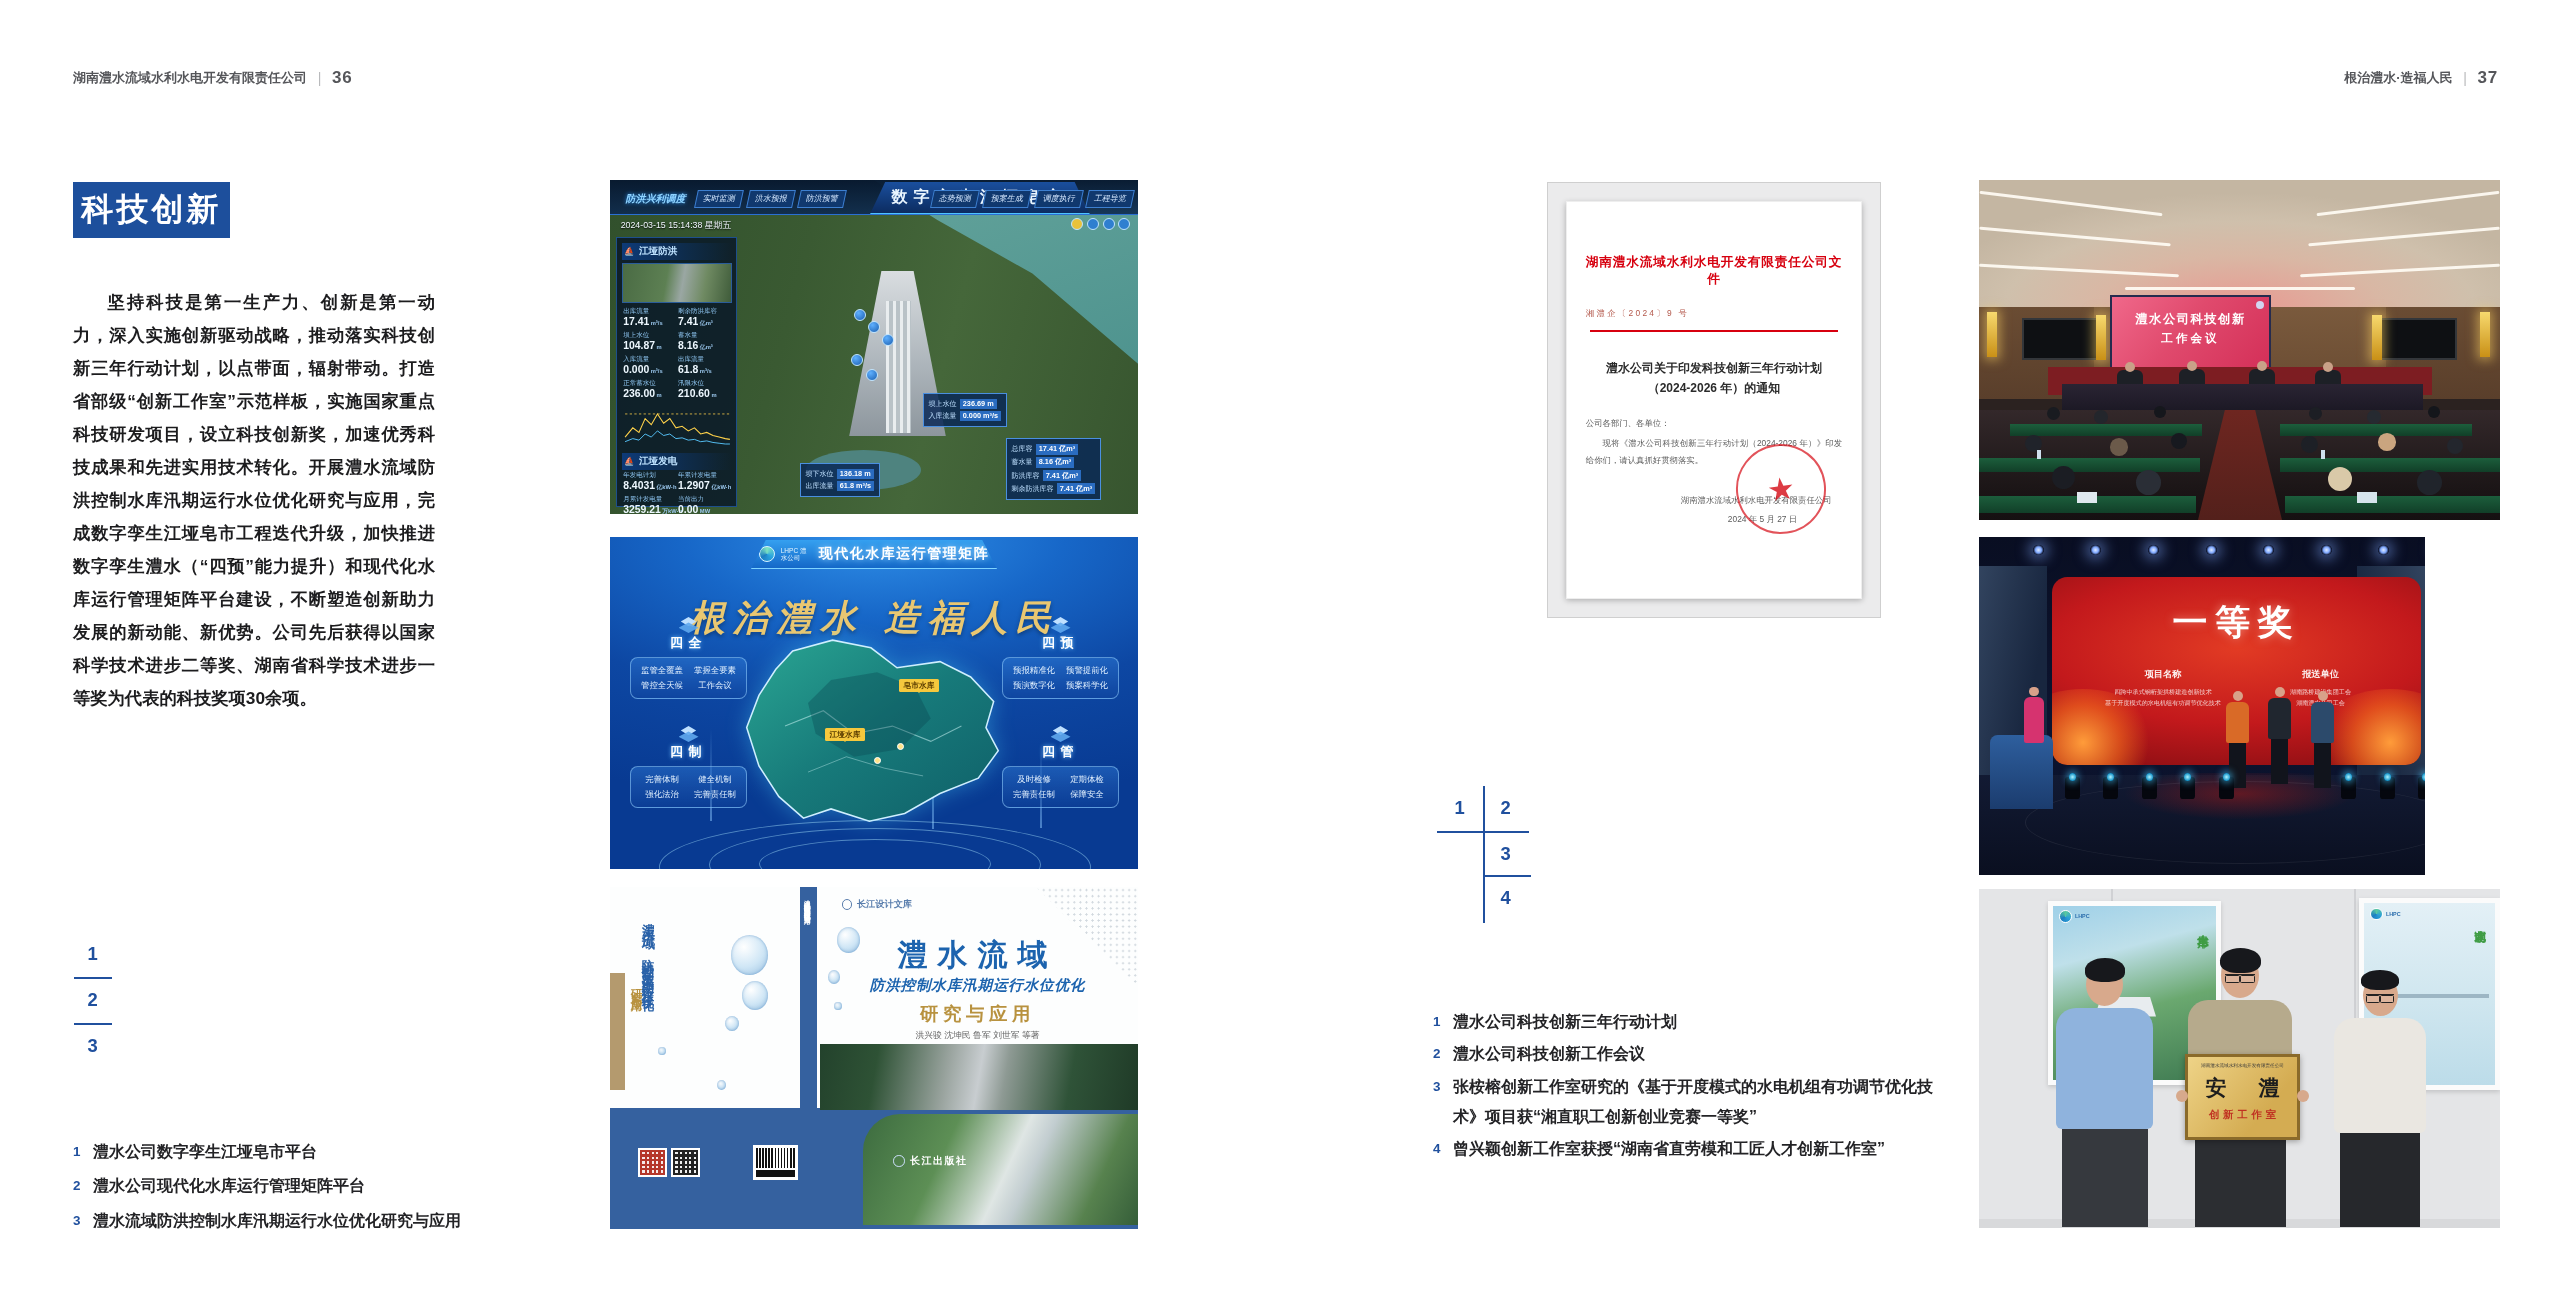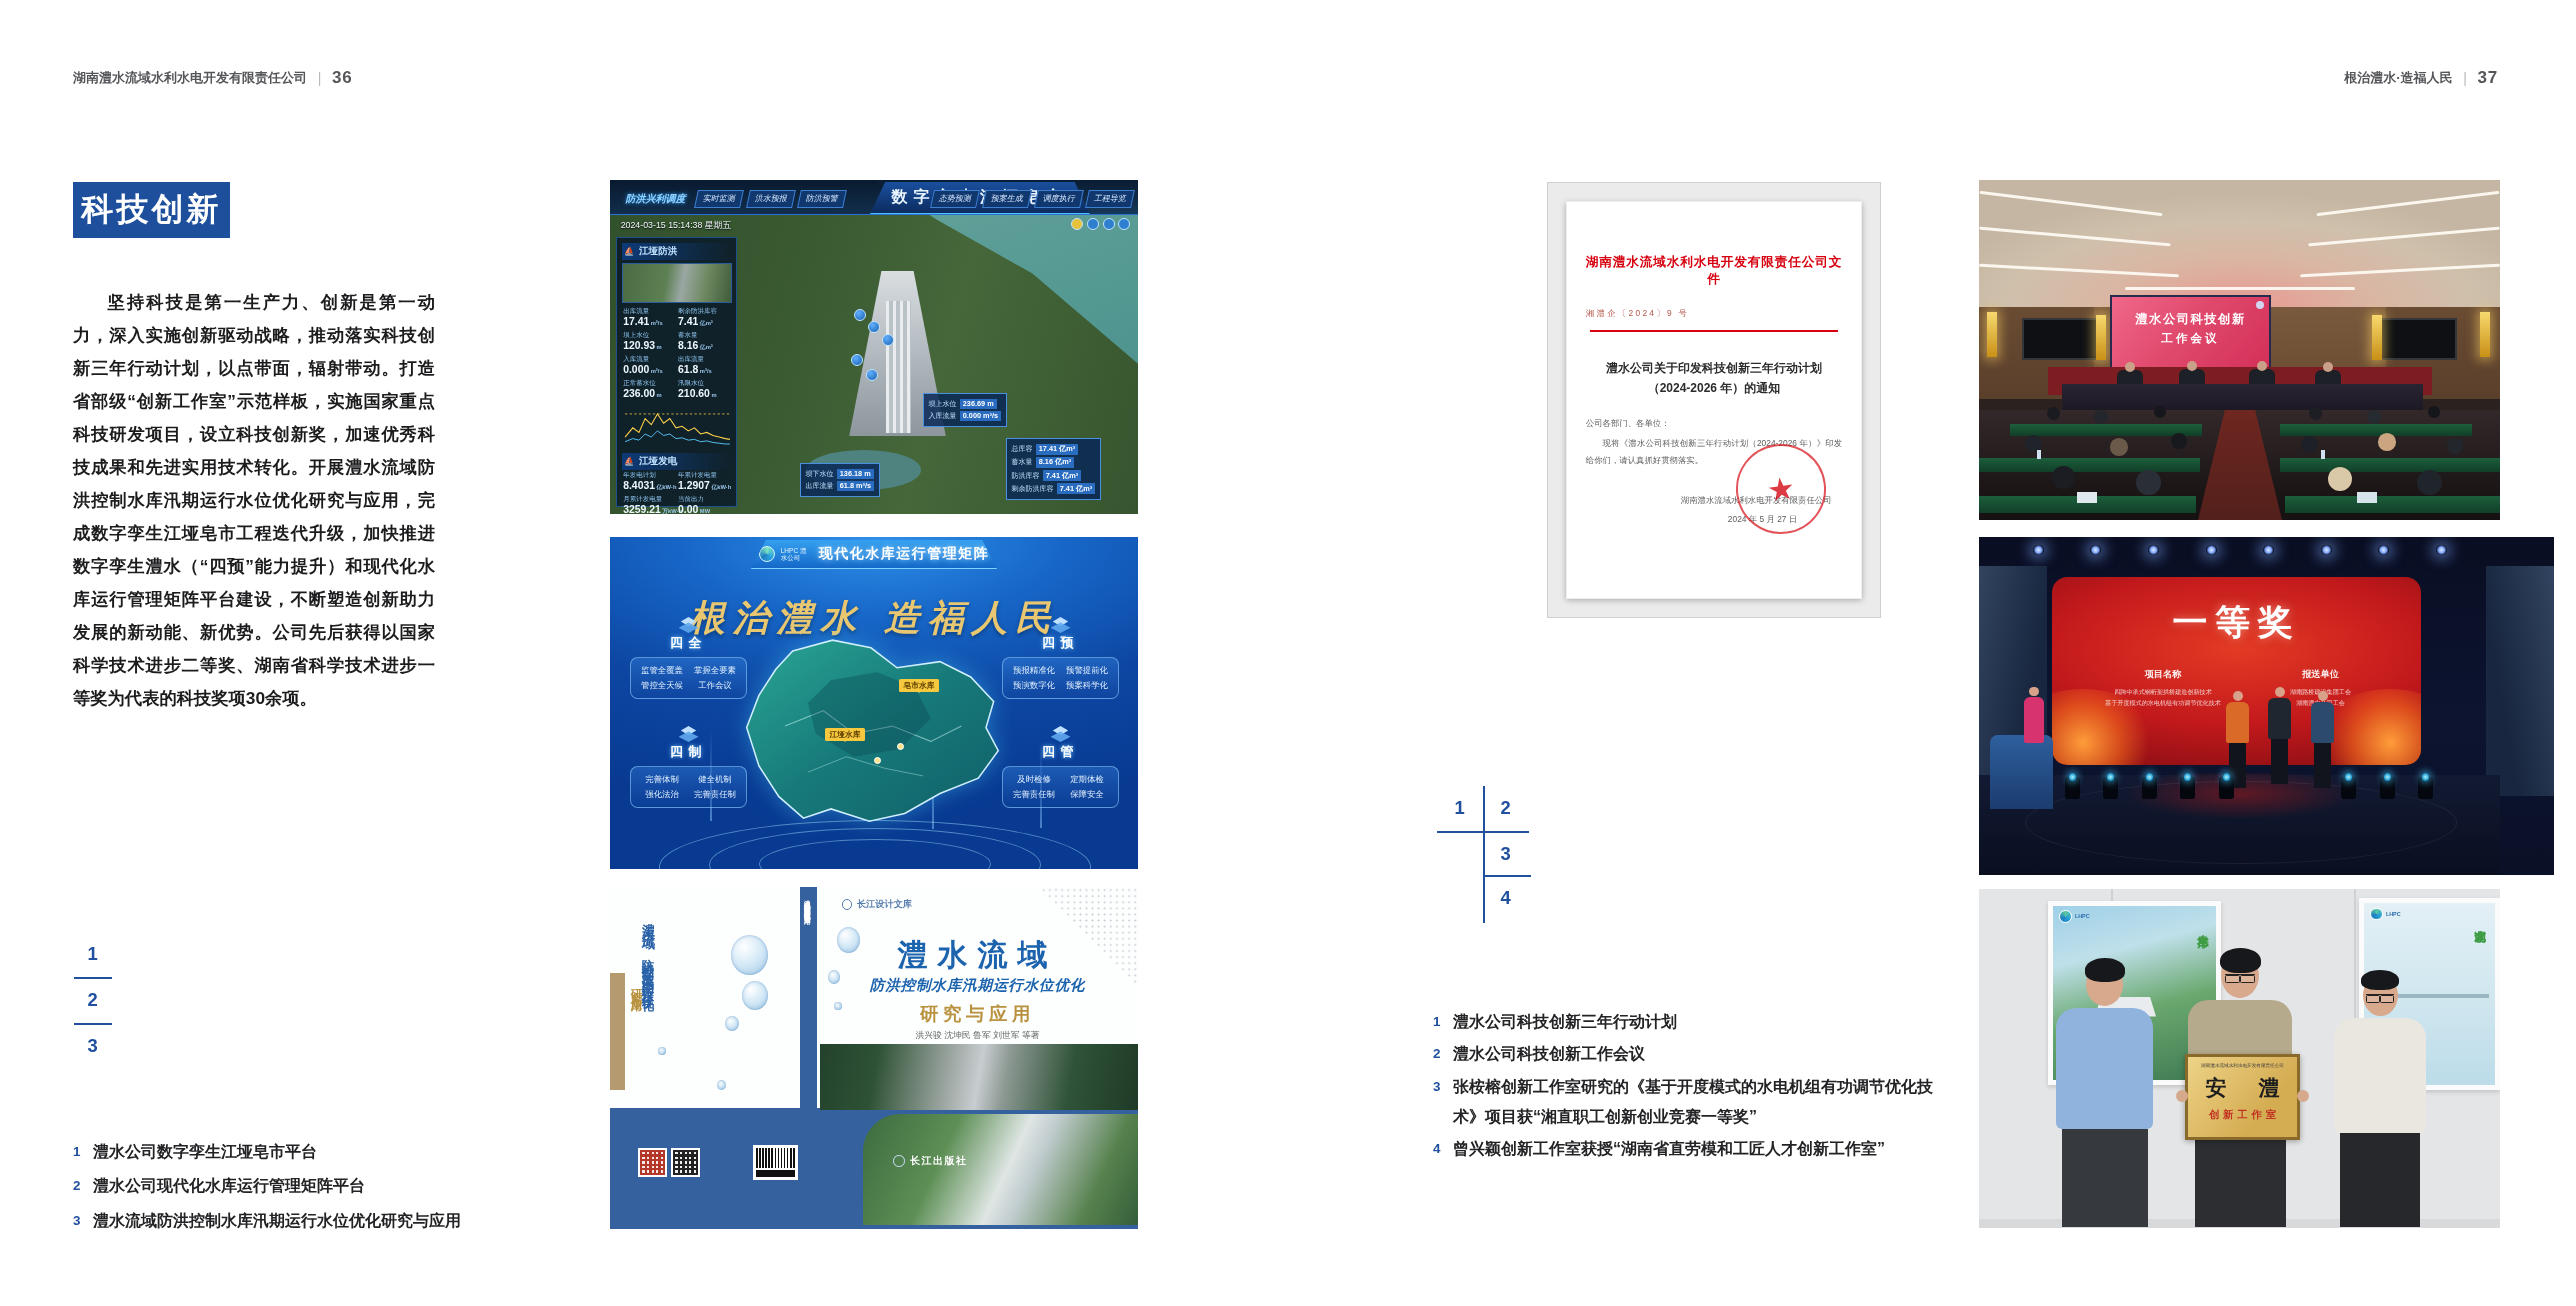--- a/index.html
+++ b/index.html
@@ -300,21 +300,21 @@
         <div class="f1-cell">
             <span class="f1-lab">出库流量</span>
             <span class="f1-val"><b>17.41</b><i>m³/s</i></span>
           </div>
         <div class="f1-cell">
             <span class="f1-lab">剩余防洪库容</span>
             <span class="f1-val"><b>7.41</b><i>亿m³</i></span>
           </div>
         <div class="f1-cell">
             <span class="f1-lab">坝上水位</span>
-            <span class="f1-val"><b>120.93</b><i>m</i></span>
+            <span class="f1-val"><b>104.87</b><i>m</i></span>
           </div>
         <div class="f1-cell">
             <span class="f1-lab">蓄水量</span>
             <span class="f1-val"><b>8.16</b><i>亿m³</i></span>
           </div>
         <div class="f1-cell">
             <span class="f1-lab">入库流量</span>
             <span class="f1-val"><b>0.000</b><i>m³/s</i></span>
           </div>
         <div class="f1-cell">
@@ -653,21 +653,21 @@
     <span class="m-head" style="left:73px;top:286px;width:23px;height:23px;background:#1b1d23"></span>
     <span class="m-head" style="left:157px;top:290px;width:24.6px;height:24.6px;background:#2a2e36"></span>
     <span class="m-head" style="left:349px;top:287px;width:24px;height:24px;background:#d9c9a8"></span>
     <span class="m-head" style="left:438px;top:290px;width:24.6px;height:24.6px;background:#20242b"></span>
     <span class="m-item" style="left:98px;top:312px;width:20px;height:10.7px;background:#dfe8ee"></span>
     <span class="m-item" style="left:378px;top:312px;width:20px;height:10.7px;background:#d6e4ec"></span>
     <span class="m-item" style="left:58px;top:270px;width:3.8px;height:9.2px;background:#cfe0ee"></span>
     <span class="m-item" style="left:342px;top:270px;width:3.8px;height:9.2px;background:#cfe0ee"></span>
   </figure>
 
-  <figure class="fig" style="left:1979px;top:537px;width:575px;height:338px;margin:0">
+  <figure class="fig" style="left:1979px;top:537px;width:446px;height:338px;margin:0">
     <div class="s-bg"></div>
     <span class="s-spot" style="left:54px"></span>
     <span class="s-spot" style="left:111px"></span>
     <span class="s-spot" style="left:169px"></span>
     <span class="s-spot" style="left:227px"></span>
     <span class="s-spot" style="left:284px"></span>
     <span class="s-spot" style="left:342px"></span>
     <span class="s-spot" style="left:399px"></span>
     <span class="s-spot" style="left:457px"></span>
     <div class="s-wing" style="left:0"></div>

